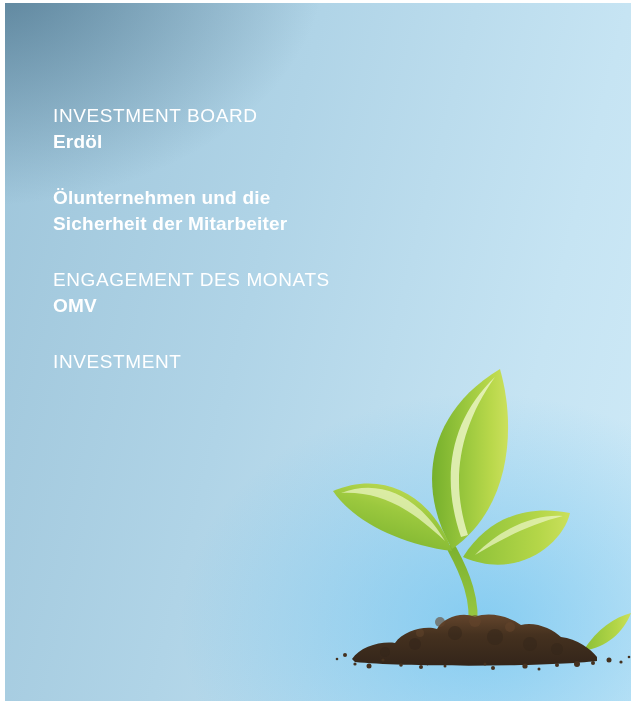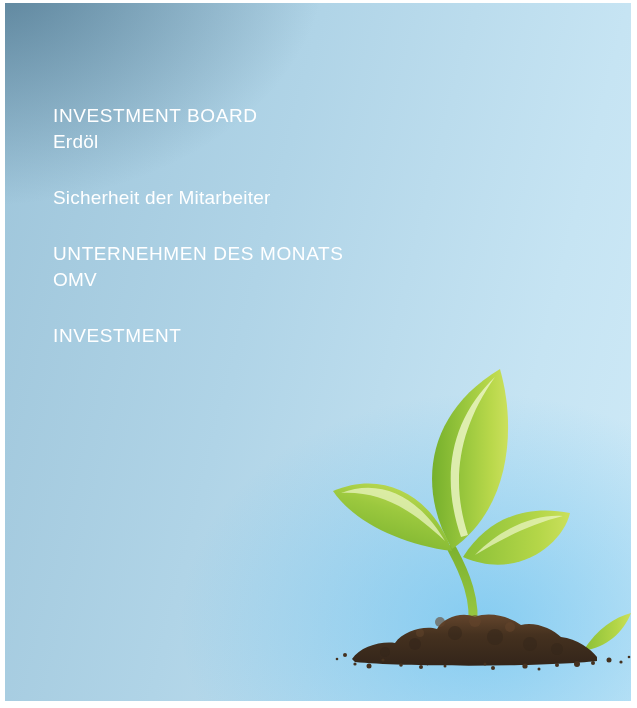--- a/index.html
+++ b/index.html
@@ -23,43 +23,44 @@
   .toc {
     position:absolute; left:48px; top:100px; width:340px;
     color: var(--text-color,#ffffff);
     font-size:19px; line-height:26px;
   }
   .toc-section { margin:0 0 30px 0; }
   .toc-heading {
     font-weight:400; letter-spacing:0.6px; white-space:nowrap;
   }
   .toc-line {
-    font-weight:400; letter-spacing:0.2px; white-space:nowrap;
+    font-weight:700; letter-spacing:0.2px; white-space:nowrap;
   }
   .illustration {
     position:absolute; left:320px; top:356px; width:314px; height:316px;
   }
   svg { display:block; }
 </style>
 </head>
 <body>
 
 <div class="page">
   <div class="panel">
 
     <div class="toc">
       <div class="toc-section">
         <div class="toc-heading">INVESTMENT BOARD</div>
         <div class="toc-line">Erdöl</div>
       </div>
       <div class="toc-section">
+        <div class="toc-line">Ölunternehmen und die</div>
         <div class="toc-line">Sicherheit der Mitarbeiter</div>
       </div>
       <div class="toc-section">
-        <div class="toc-heading">UNTERNEHMEN DES MONATS</div>
+        <div class="toc-heading">ENGAGEMENT DES MONATS</div>
         <div class="toc-line">OMV</div>
       </div>
       <div class="toc-section">
         <div class="toc-heading">INVESTMENT</div>
       </div>
     </div>
 
     <div class="illustration">
       <svg width="314" height="316" viewBox="0 0 314 316">
         <defs>

